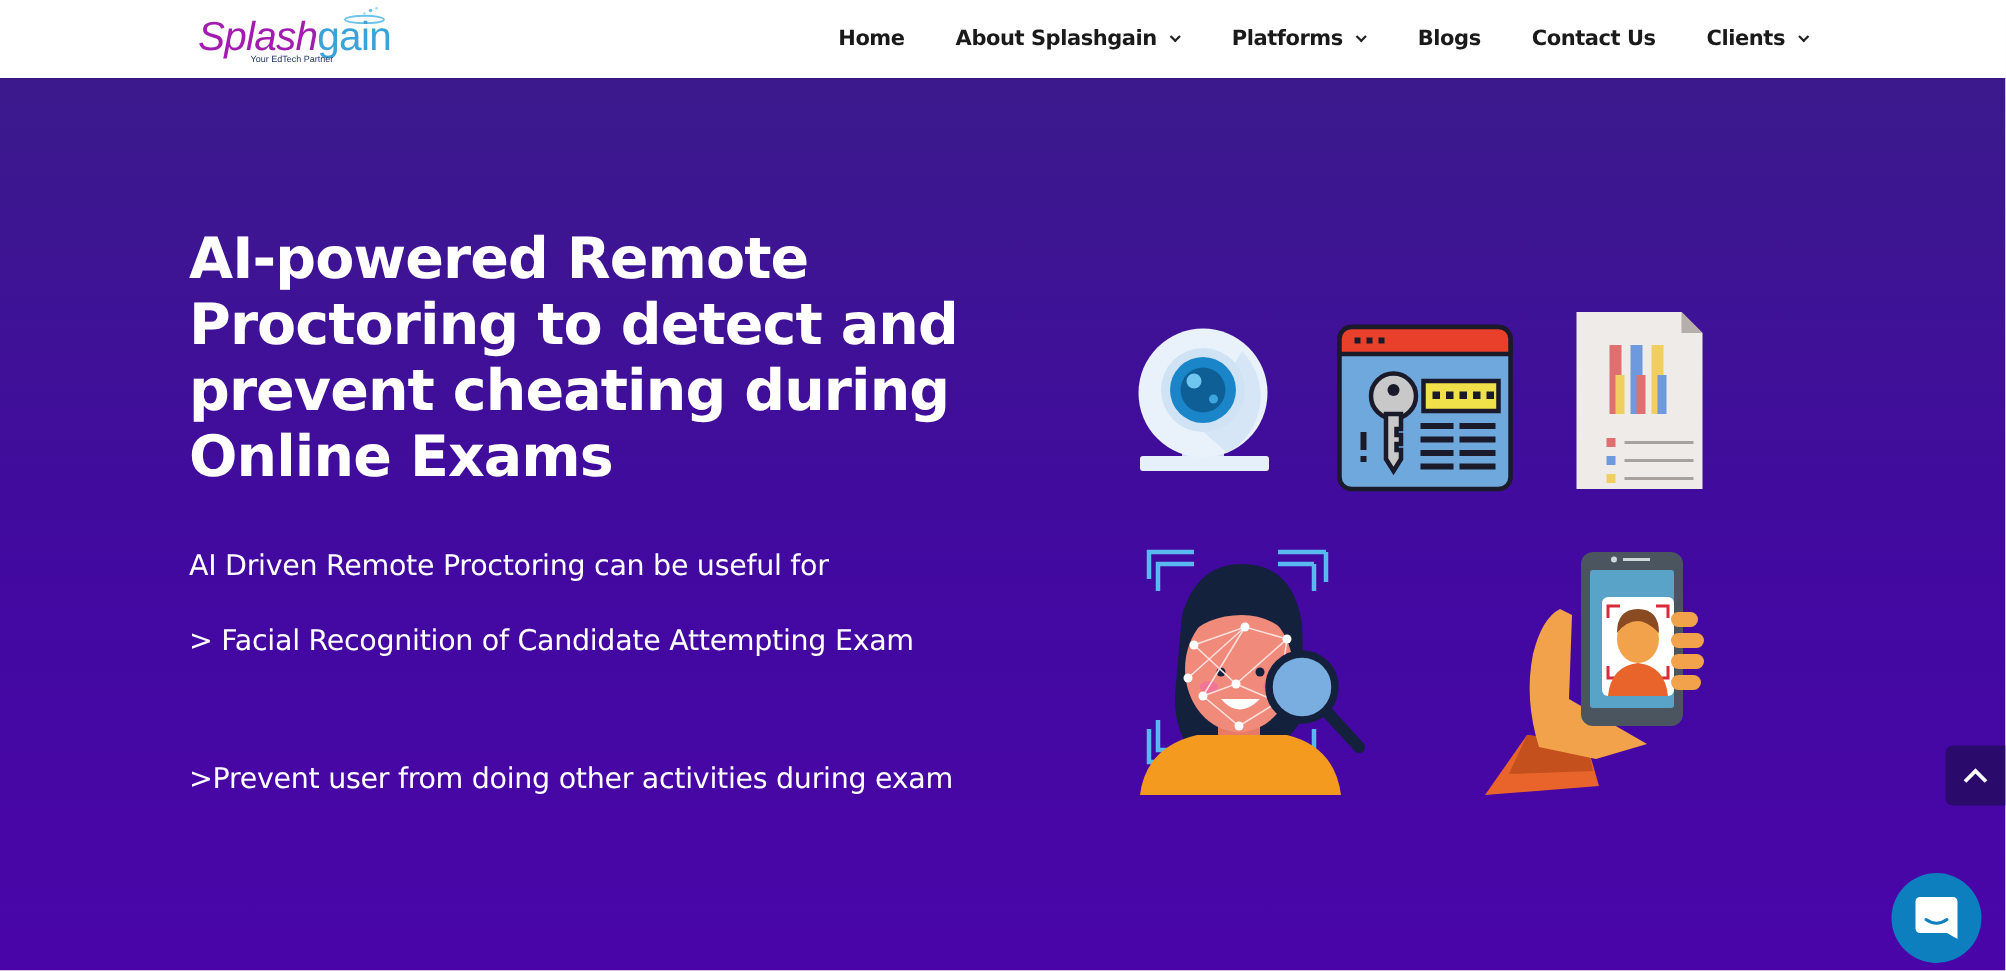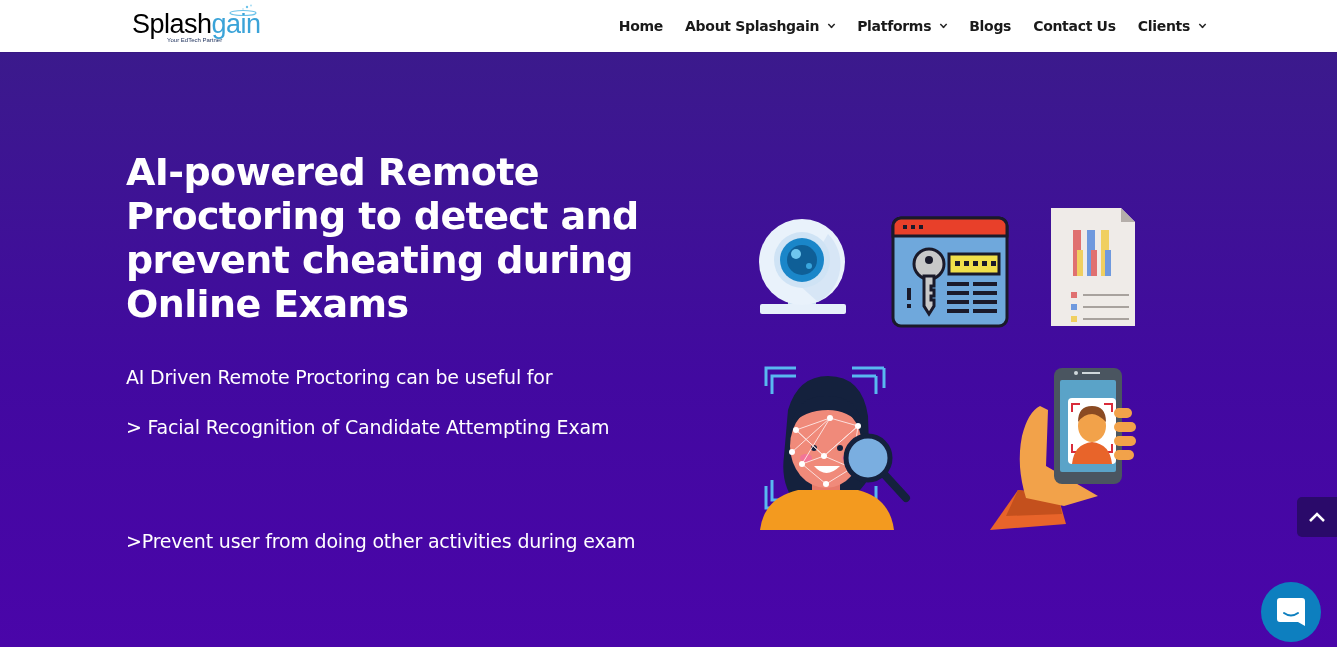--- a/index.html
+++ b/index.html
@@ -8,31 +8,31 @@
 
   .header {
     position: absolute; left: 0; top: 0; width: 1337px; height: 52px;
     background: #ffffff; box-shadow: 0 1px 0 rgba(0,0,0,0.06); z-index: 5;
   }
   .logo { position: absolute; left: 132px; top: 4px; width: 130px; height: 42px; display: block; }
   .logo-main {
     position: absolute; left: 0; top: 6px; font-family: "Liberation Sans", sans-serif;
     font-size: 27px; letter-spacing: -0.5px; line-height: 28px; white-space: nowrap;
   }
-  .logo-main .p1 { color: #000000; }
+  .logo-main .p1 { color: #a21caf; font-style: italic; }
   .logo-main .p2 { color: #3aa3d8; }
   .logo-tag {
     position: absolute; left: 35px; top: 33px; font-family: "Liberation Sans", sans-serif;
     font-size: 6px; color: #1c2f5a; white-space: nowrap; line-height: 7px;
   }
   .logo-splash { position: absolute; left: 96px; top: 0px; width: 30px; height: 12px; }
 
   .nav { position: absolute; right: 131px; top: 0; height: 52px; display: flex; align-items: center; justify-content: space-between; }
   .nav-item {
-    display: flex; align-items: center; margin-left: 22px; cursor: pointer;
+    display: flex; align-items: center; margin-left: 34px; cursor: pointer;
     font-family: "DejaVu Sans", sans-serif; font-size: 14px; font-weight: bold; color: #1a1a1a;
     letter-spacing: -0.3px;
   }
   .nav-item:first-child { margin-left: 0; }
   .chev { display: inline-block; width: 7px; height: 7px; margin-left: 9px; margin-top: -3px;
     border-right: 2px solid #222; border-bottom: 2px solid #222; transform: rotate(45deg) scale(0.75); }
 
   .hero {
     position: absolute; left: 0; top: 52px; width: 1337px; height: 595px;
     background: linear-gradient(180deg, #3b1a8c 0%, #4209a0 55%, #4a05a9 100%);
@@ -101,21 +101,21 @@
         <span>Clients</span>
         <span class="chev"></span>
       </div>
   </nav>
 </header>
 
 <section class="hero">
   <h1 class="hero-title">AI-powered Remote Proctoring to detect and prevent cheating during Online Exams</h1>
   <p class="hero-text" style="top:363px">&gt; Facial Recognition of Candidate Attempting Exam</p>
   <p class="hero-text" style="top:313px">AI Driven Remote Proctoring can be useful for</p>
-  <p class="hero-text" style="top:477px">&gt;Prevent user from doing other activities during exam</p>
+  <p class="hero-text" style="top:455px">&gt;Prevent user from doing other activities during exam</p>
 
   <svg class="illus" style="left:758px;top:162px" width="90" height="104" viewBox="0 0 90 104">
     <rect x="30" y="78" width="28" height="16" fill="#c9dff2"></rect>
     <rect x="2" y="90" width="86" height="10" rx="2" fill="#e6f0fa"></rect>
     <circle cx="44" cy="48" r="43" fill="#e9f2fb"></circle>
     <path d="M70 20 A43 43 0 0 1 60 88 L40 70 Z" fill="#cfe1f3" opacity="0.7"></path>
     <circle cx="44" cy="46" r="28" fill="#cfe3f5"></circle>
     <circle cx="44" cy="46" r="22" fill="#1a86c9"></circle>
     <circle cx="44" cy="46" r="15" fill="#0f5f97"></circle>
     <circle cx="38" cy="40" r="5" fill="#6fc6ee"></circle>

